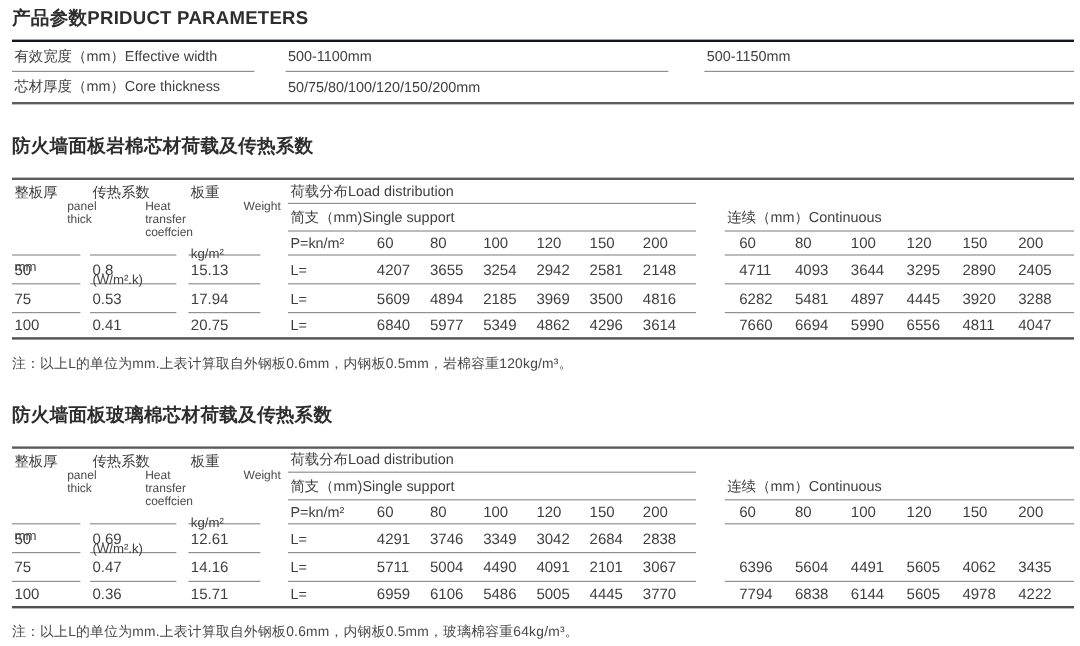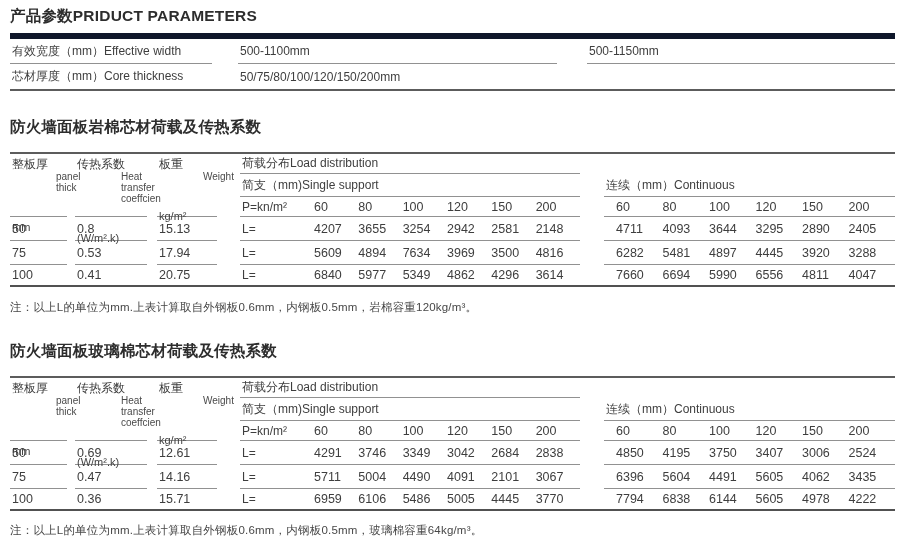--- a/index.html
+++ b/index.html
@@ -11,21 +11,21 @@
   .page { width:900px; padding:6px 0 0 10px; }
 
   .main-title, .section-title {
     font-size:15.5px; font-weight:bold; color:#2d2d2d; letter-spacing:.2px;
     height:19px; line-height:19px;
   }
 
   
   .param-table {
     margin-top:8px; width:885px;
-    border-top:6px solid #0f172a; border-bottom:2px solid #5c5c5c;
+    border-top:2px solid #0f172a; border-bottom:2px solid #5c5c5c;
   }
   .p-row { display:flex; height:25px; font-size:12px; }
   .p-cell { height:100%; display:flex; align-items:center; padding-left:2px; }
   .p-label { width:202px; }
   .p-gap1 { width:26px; }
   .p-v1 { width:319px; }
   .p-gap2 { width:30px; }
   .p-v2 { width:308px; }
   .bline { border-bottom:1px solid #919191; }
 
@@ -186,21 +186,21 @@
           <span class="num">2890</span>
           <span class="num">2405</span>
         </div>
       </div>
 
       <div class="lrow r2">
         <div class="half-s bline grid-s">
           <span class="phead">L=</span>
           <span class="num">5609</span>
           <span class="num">4894</span>
-          <span class="num">7634</span>
+          <span class="num">2185</span>
           <span class="num">3969</span>
           <span class="num">3500</span>
           <span class="num">4816</span>
         </div>
         <div class="half-gap"></div>
         <div class="half-c bline grid-c">
           <span class="num">6282</span>
           <span class="num">5481</span>
           <span class="num">4897</span>
           <span class="num">4445</span>
@@ -314,28 +314,20 @@
         <div class="half-s bline grid-s">
           <span class="phead">L=</span>
           <span class="num">4291</span>
           <span class="num">3746</span>
           <span class="num">3349</span>
           <span class="num">3042</span>
           <span class="num">2684</span>
           <span class="num">2838</span>
         </div>
         <div class="half-gap"></div>
-        <div class="half-c bline grid-c">
-          <span class="num">4850</span>
-          <span class="num">4195</span>
-          <span class="num">3750</span>
-          <span class="num">3407</span>
-          <span class="num">3006</span>
-          <span class="num">2524</span>
-        </div>
       </div>
 
       <div class="lrow r2">
         <div class="half-s bline grid-s">
           <span class="phead">L=</span>
           <span class="num">5711</span>
           <span class="num">5004</span>
           <span class="num">4490</span>
           <span class="num">4091</span>
           <span class="num">2101</span>

